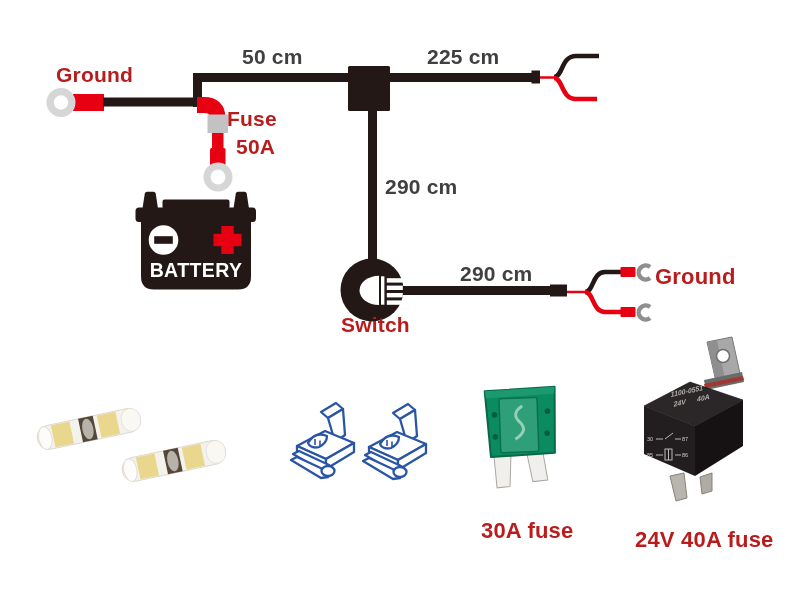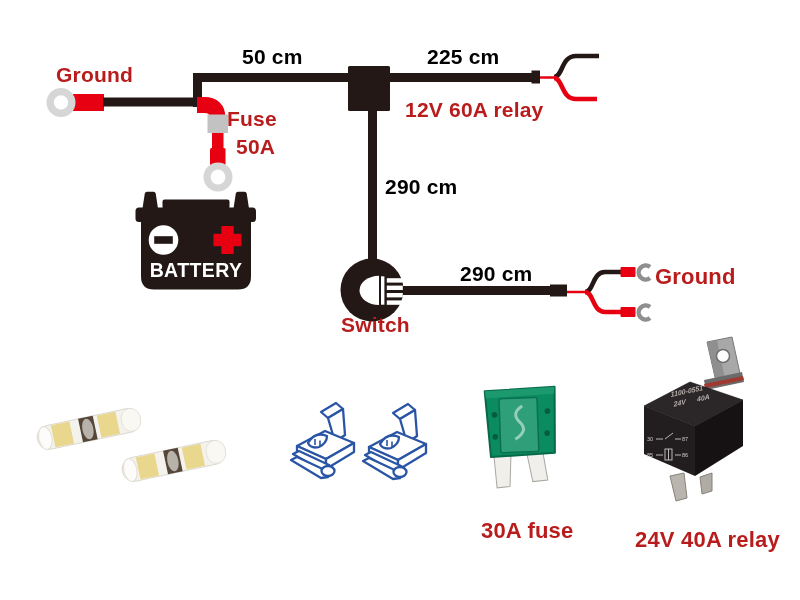--- a/index.html
+++ b/index.html
@@ -6,21 +6,21 @@
   .stage{
     position:relative;width:800px;height:600px;background:#ffffff;overflow:hidden;
     font-family:"Liberation Sans",sans-serif;
   }
   .abs{position:absolute;left:0;top:0;}
   .label{
     position:absolute;font-weight:bold;line-height:1;white-space:nowrap;
     font-family:"Liberation Sans",sans-serif;letter-spacing:0.2px;
   }
   .gray{color:#b91c1c;margin-top:8px;}
-  .blk{color:#000000;}
+  .blk{color:#404040;}
   .fs21{font-size:21px;}
   .fs22{font-size:22px;}
 </style>
 </head>
 <body>
 
 <div class="stage">
 
   <svg class="abs" width="800" height="600" viewBox="0 0 800 600">
 
@@ -89,21 +89,20 @@
         <rect x="221.3" y="226" width="12.4" height="28" fill="#e60012"></rect>
         <rect x="213.5" y="233.8" width="28" height="12.4" fill="#e60012"></rect>
       </g>
       <text x="196" y="277" text-anchor="middle" fill="#ffffff" font-size="19.5" font-weight="bold" letter-spacing="0.4" font-family="Liberation Sans, sans-serif">BATTERY</text>
     </g>
   </svg>
 
   <div class="label gray fs21" style="left:56px;top:56px;">Ground</div>
   <div class="label blk fs21" style="left:242px;top:46px;">50 cm</div>
   <div class="label blk fs21" style="left:427px;top:46px;">225 cm</div>
-  <div class="label gray fs21" style="left:405px;top:91px;">12V 60A relay</div>
   <div class="label gray fs21" style="left:227px;top:100px;">Fuse</div>
   <div class="label gray fs21" style="left:236px;top:128px;text-align:right;">50A</div>
   <div class="label blk fs21" style="left:385px;top:176px;">290 cm</div>
   <div class="label blk fs21" style="left:460px;top:263px;">290 cm</div>
   <div class="label gray fs21" style="left:341px;top:306px;">Switch</div>
   <div class="label gray fs22" style="left:655px;top:258px;">Ground</div>
 
   <svg class="abs" style="left:25px;top:392px;" width="215" height="100" viewBox="0 0 215 100">
     <defs>
       <g id="solderTube">
@@ -186,15 +185,15 @@
         <text x="15" y="121" stroke="none">85</text>
         <path d="M24,119 h7 M43,119 h6" fill="none"></path>
         <rect x="33" y="113" width="7" height="11" fill="none"></rect>
         <path d="M36.5,113 v11" fill="none"></path>
         <text x="50" y="121" stroke="none">86</text>
       </g>
     </g>
   </svg>
 
   <div class="label gray fs22" style="left:481px;top:512px;">30A fuse</div>
-  <div class="label gray fs22" style="left:635px;top:521px;">24V 40A relay</div>
+  <div class="label gray fs22" style="left:635px;top:521px;">24V 40A fuse</div>
 
 </div>
 
 </body></html>

